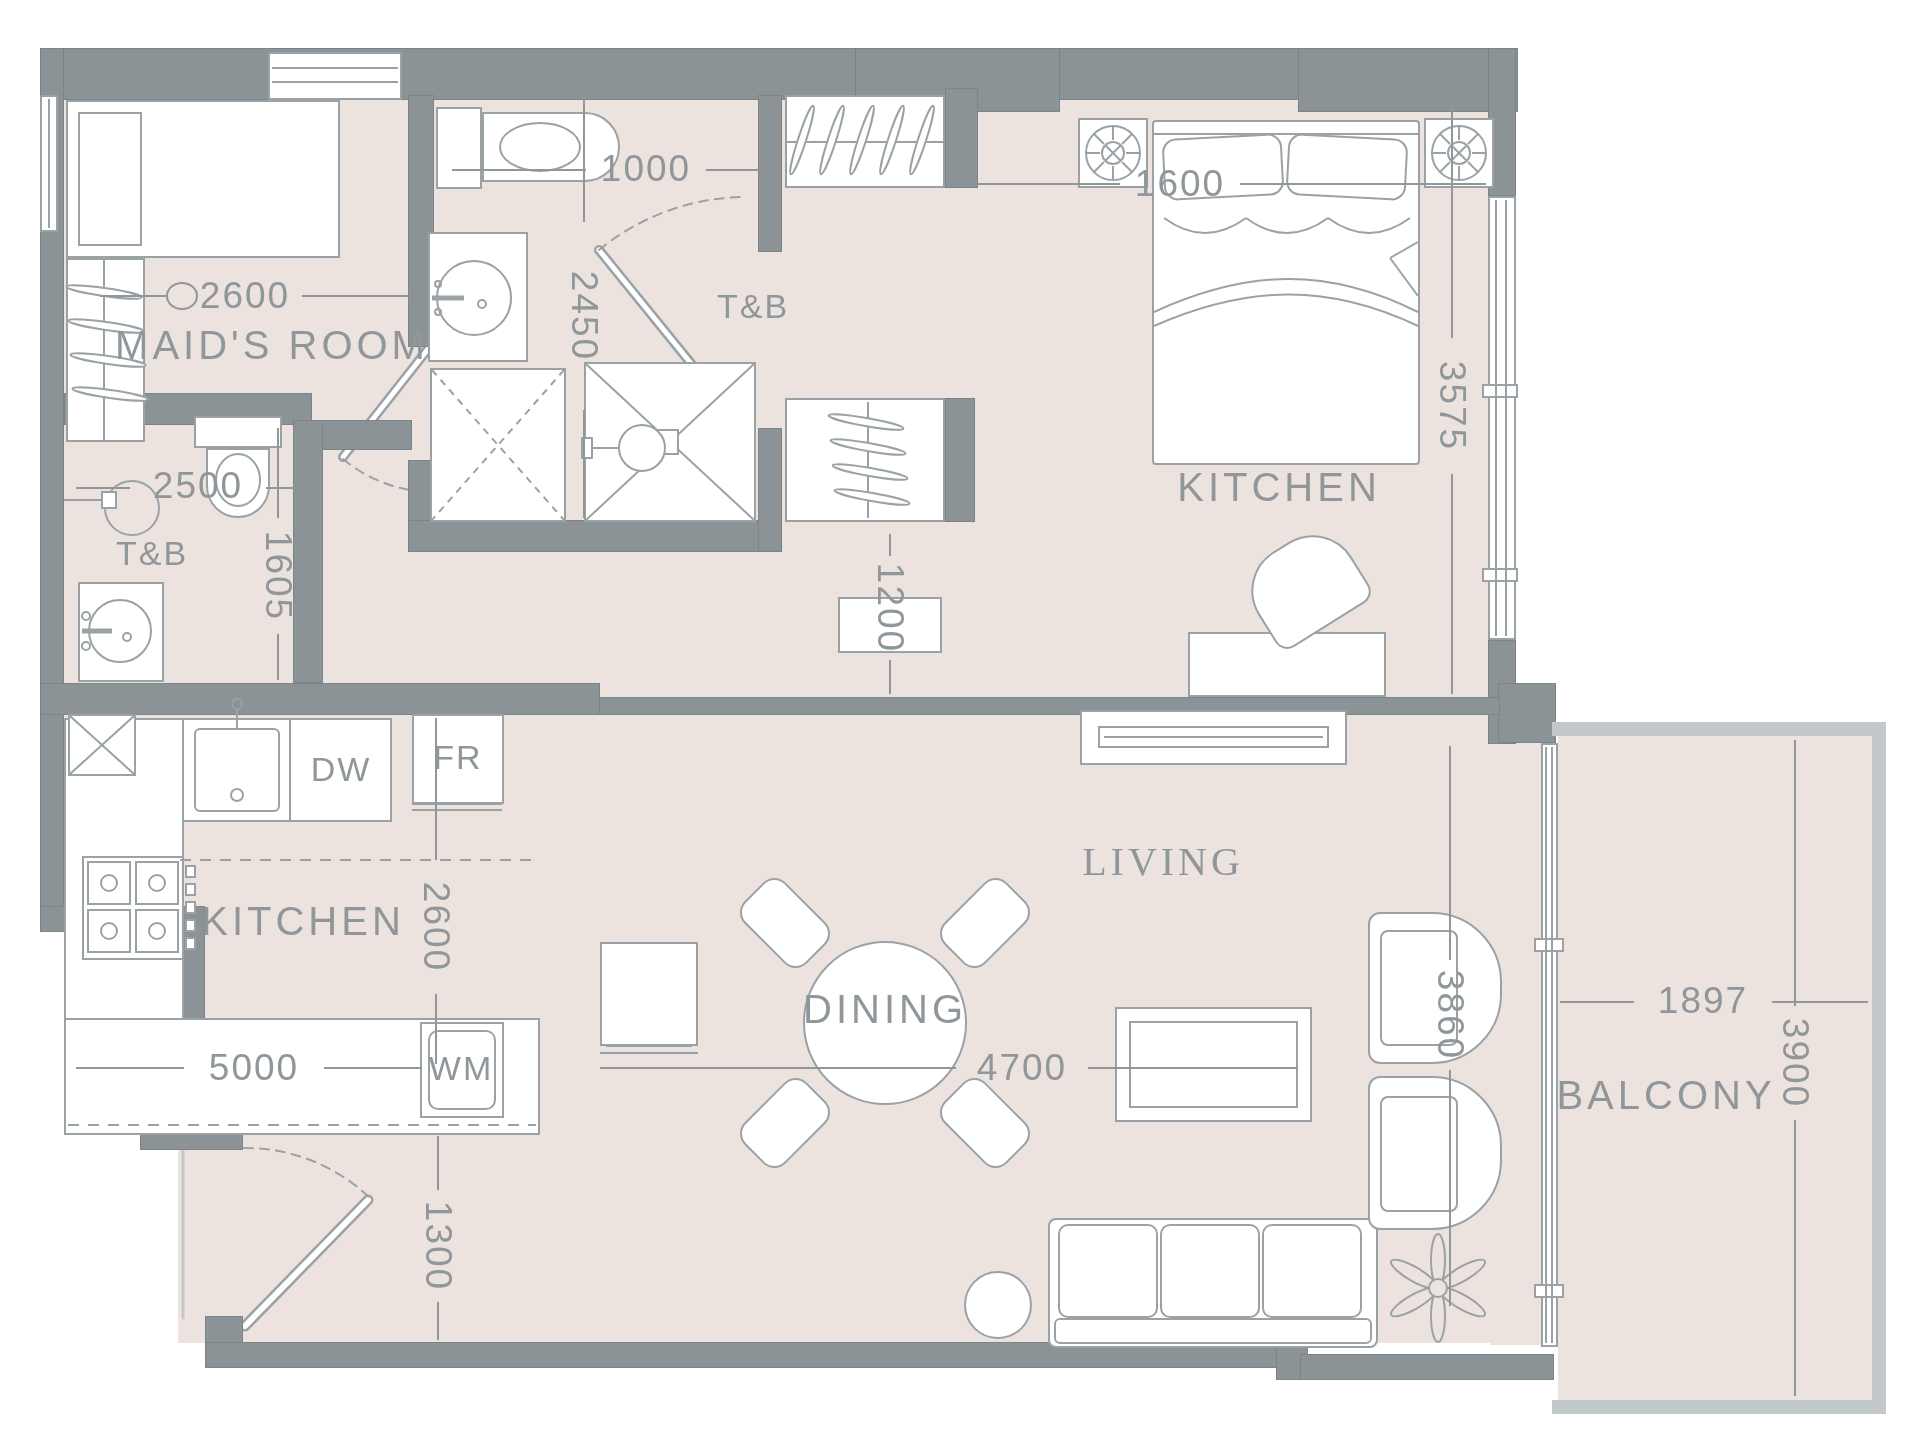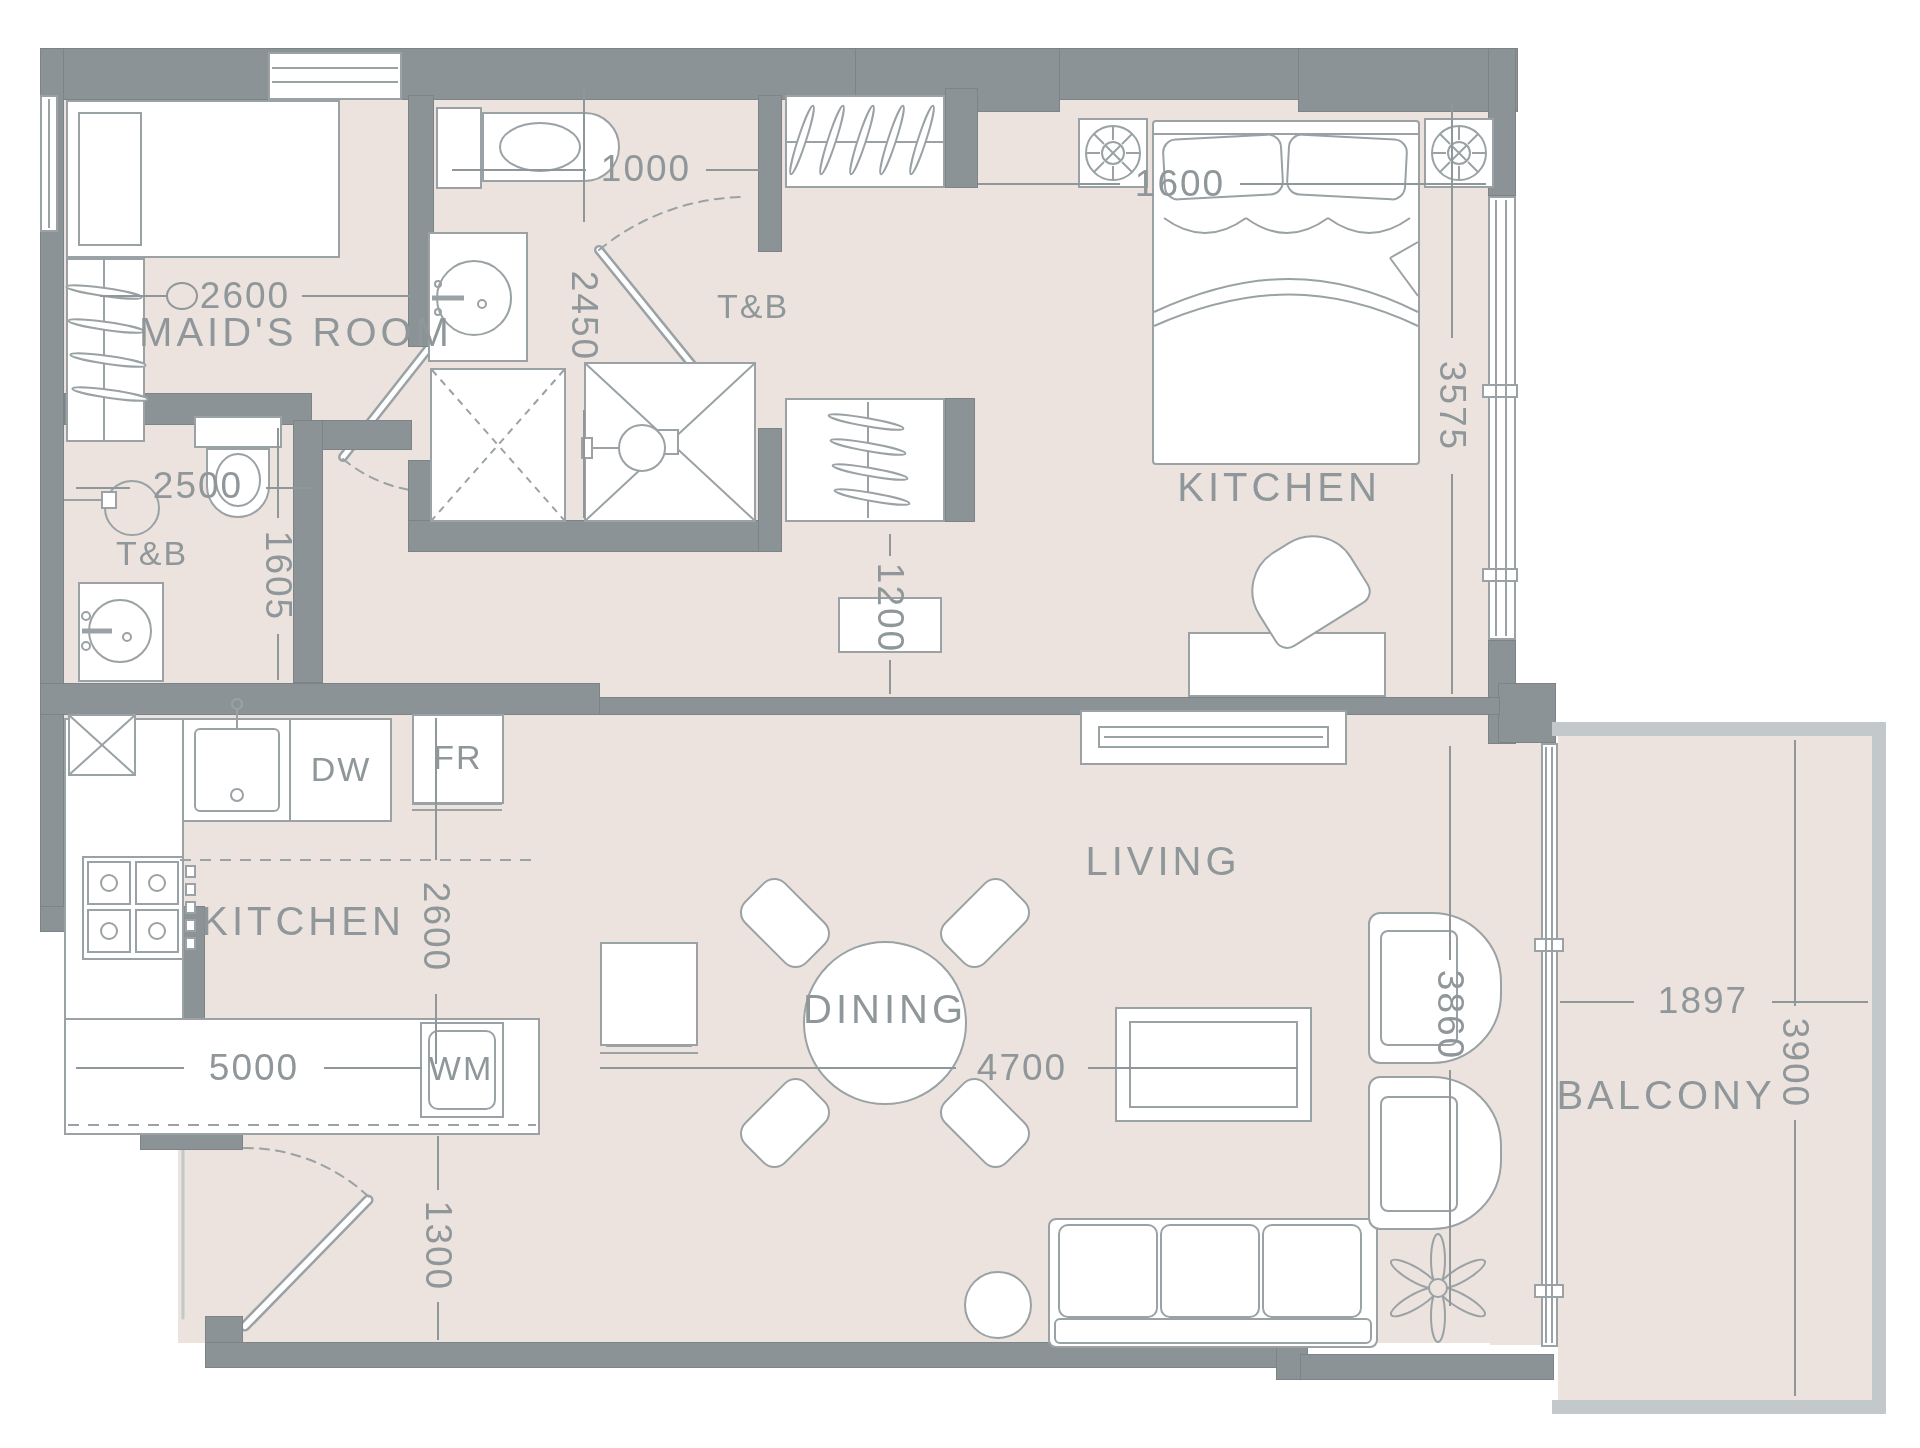--- a/index.html
+++ b/index.html
@@ -333,27 +333,27 @@
       <path d="M436,718 V860 M436,994 V1064"></path>
       <path d="M76,1068 H184 M324,1068 H422"></path>
       <path d="M438,1136 V1190 M438,1302 V1340"></path>
       <path d="M600,1068 H956 M1088,1068 H1298"></path>
       <path d="M1450,746 V960 M1450,1070 V1306"></path>
       <path d="M1560,1002 H1634 M1772,1002 H1868"></path>
       <path d="M1795,740 V1006 M1795,1120 V1396"></path>
     </g>
   </svg>
 
-  <div class="label" style="left:272px;top:332px;margin-left:24px;">MAID'S ROOM</div>
+  <div class="label" style="left:272px;top:345px;">MAID'S ROOM</div>
   <div class="label small" style="left:152px;top:553px;">T&amp;B</div>
   <div class="label small" style="left:753px;top:306px;">T&amp;B</div>
   <div class="label" style="left:1279px;top:487px;">KITCHEN</div>
   <div class="label" style="left:303px;top:921px;">KITCHEN</div>
   <div class="label" style="left:885px;top:1009px;">DINING</div>
-  <div class="label" style="left:1163px;top:861px;">LIVING</div>
+  <div class="label" style="left:1163px;top:861px;font-family:Liberation Serif, serif;">LIVING</div>
   <div class="label" style="left:1666px;top:1095px;">BALCONY</div>
   <div class="label small" style="left:341px;top:769px;">DW</div>
   <div class="label small" style="left:458px;top:757px;">FR</div>
   <div class="label small" style="left:461px;top:1068px;">WM</div>
 
   <div class="dim" style="left:245px;top:296px;">2600</div>
   <div class="dim" style="left:646px;top:169px;">1000</div>
   <div class="dim v" style="left:584px;top:316px;">2450</div>
   <div class="dim" style="left:198px;top:486px;">2500</div>
   <div class="dim v" style="left:278px;top:576px;">1605</div>

